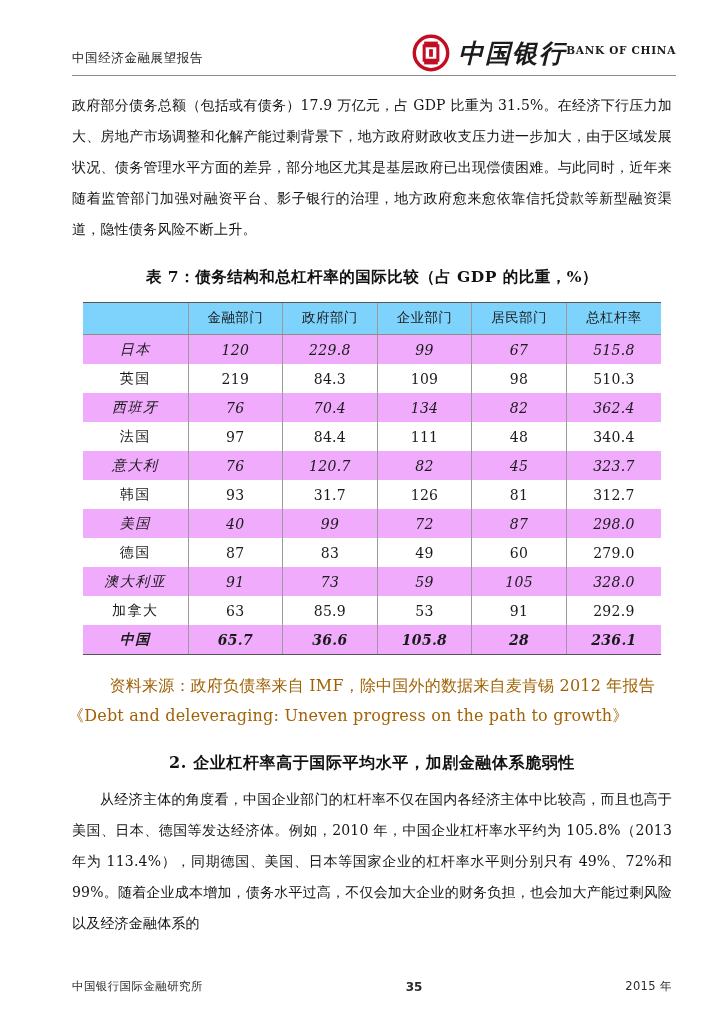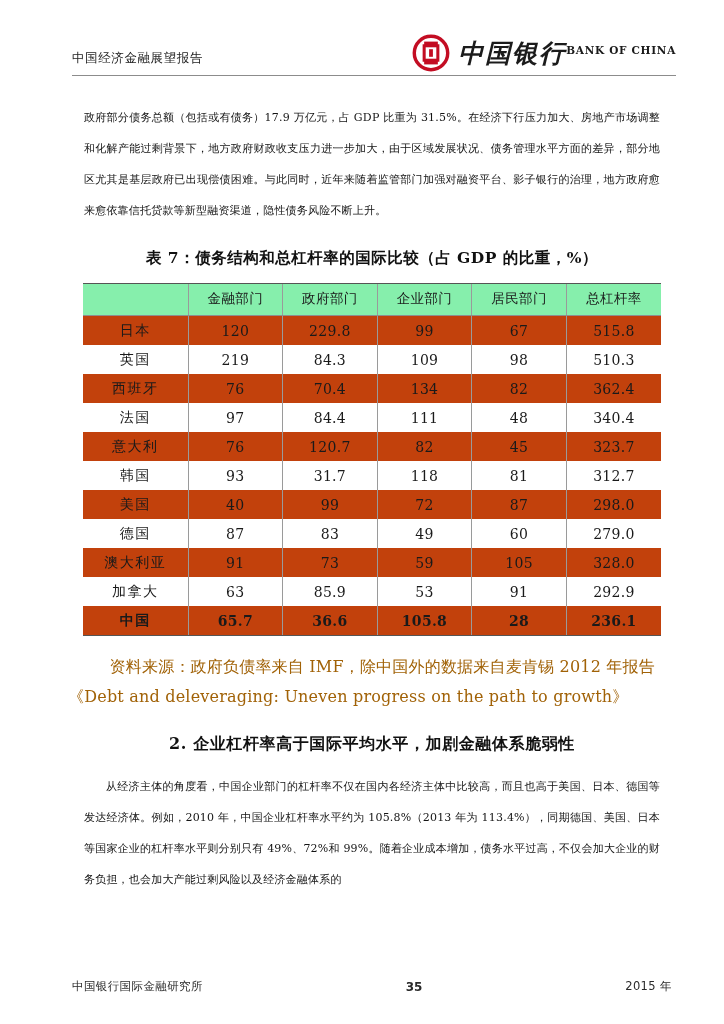--- a/index.html
+++ b/index.html
@@ -88,22 +88,22 @@
   }
 
   
   .content {
     position: absolute;
     left: 68px;
     right: 48px;
     top: 86px;
   }
   p.body-par {
-    margin: 16px;
-    font-size: 11px;
+    margin: 4px;
+    font-size: 14px;
     line-height: 31px;
     text-align: justify;
     text-justify: inter-character;
     letter-spacing: 0.2px;
     color: #141414;
   }
   p.body-par.indent { text-indent: 2em; }
 
   
   .table-caption {
@@ -123,37 +123,37 @@
     table-layout: fixed;
   }
   table.data col.c0 { width: 105px; }
   table.data col.cx { width: 94.6px; }
   table.data thead th {
     font-weight: 400;
     padding: 6px 4px 7px;
     text-align: center;
     border-top: 1.6px solid #555;
     border-bottom: 1.1px solid #8e8e8e;
-    background: #86efac;
+    background: #7dd3fc;
     font-size: 13.5px;
     letter-spacing: 0.4px;
   }
   table.data thead th.corner {
     border-right: none;
   }
   table.data th.sep, table.data td.sep {
     border-left: 1px solid #9a9a9a;
   }
   table.data tbody td {
     padding: 5.5px 4px;
     text-align: center;
     font-size: 14px;
     letter-spacing: 0.3px;
   }
-  table.data tbody tr.shade td { background: #c2410c; }
+  table.data tbody tr.shade td { background: #f0abfc; font-style: italic; }
   table.data tbody tr.total td { font-weight: 700; }
   table.data tbody tr:last-child td { border-bottom: 1.6px solid #555; }
   table.data td.rowhead { letter-spacing: 1.5px; }
 
   
   .source {
     margin: 16px 0 0 0;
     font-size: 16px;
     line-height: 30px;
     letter-spacing: 0.2px;
@@ -277,21 +277,21 @@
             <td class="sep">76</td>
             <td class="sep">120.7</td>
             <td class="sep">82</td>
             <td class="sep">45</td>
             <td class="sep">323.7</td>
           </tr>
           <tr>
             <td class="rowhead">韩国</td>
             <td class="sep">93</td>
             <td class="sep">31.7</td>
-            <td class="sep">118</td>
+            <td class="sep">126</td>
             <td class="sep">81</td>
             <td class="sep">312.7</td>
           </tr>
           <tr class="shade">
             <td class="rowhead">美国</td>
             <td class="sep">40</td>
             <td class="sep">99</td>
             <td class="sep">72</td>
             <td class="sep">87</td>
             <td class="sep">298.0</td>

